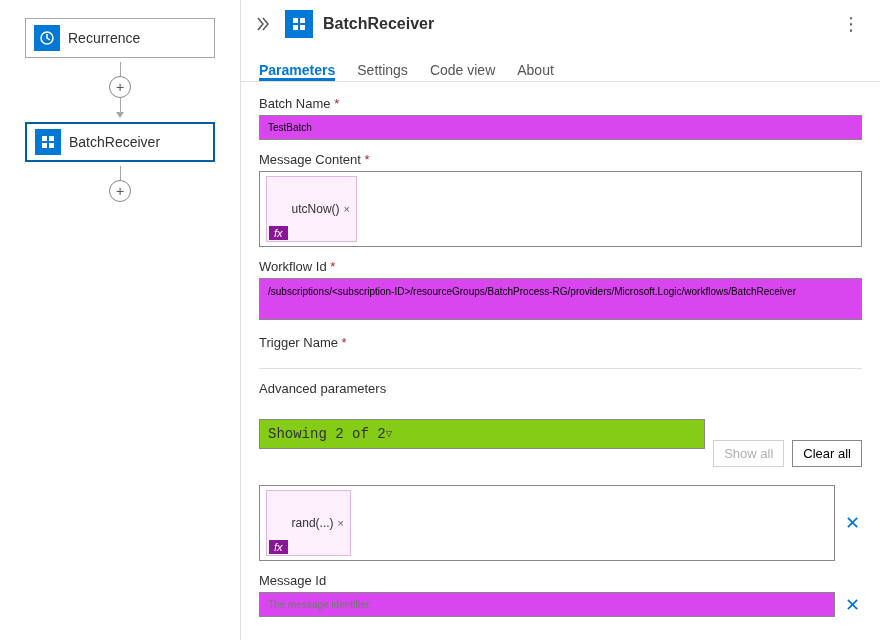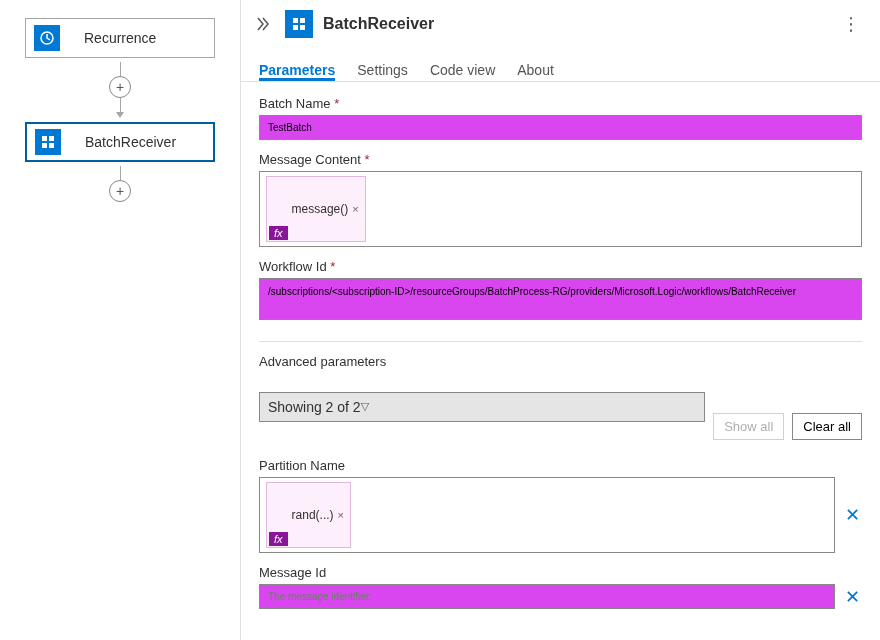--- a/index.html
+++ b/index.html
@@ -23,21 +23,21 @@
     align-items: center;
     gap: 0;
   }
   .node {
     width: 190px;
     height: 40px;
     border: 1px solid #a6a6a6;
     background: #fff;
     display: flex;
     align-items: center;
-    gap: 24px;
+    gap: 8px;
     padding: 0 8px;
     font-size: 14px;
     cursor: pointer;
   }
   .node.selected { border: 2px solid #005ea1; }
   .node-icon {
     width: 26px; height: 26px;
     background: #0078d4;
     display: flex; align-items: center; justify-content: center;
     color: #fff;
@@ -135,23 +135,24 @@
     margin-top: 48px;
   }
   .token-x { color: #666; font-size: 11px; }
   .hr { border: none; border-top: 1px solid #e1dfdd; margin: 18px 0 12px; }
   .adv-row { display: flex; gap: 8px; align-items: center; }
   .select {
     flex: 1;
     border: 1px solid #8a8886;
     padding: 6px 8px;
     font-size: 14px;
-    background: #e5e5e5;
+    background: #84cc16;
     display: flex; justify-content: flex-start; align-items: center;
     cursor: pointer;
+    font-family: Liberation Mono, monospace;
   }
   .btn {
     border: 1px solid #8a8886;
     background: #fff;
     padding: 5px 10px;
     font-size: 13px;
     cursor: pointer;
     margin-top: 40px;
   }
   .btn[disabled] { color: #b0b0b0; border-color: #d0d0d0; cursor: default; }
@@ -228,52 +229,52 @@
     <div class="field">
       <span class="label"><span>Batch Name</span> <span class="req">*</span></span>
       <input class="input" value="TestBatch" style="">
     </div>
 
     <div class="field">
       <span class="label"><span>Message Content</span> <span class="req">*</span></span>
       <div class="tokenbox">
         <span class="token">
           <span class="fx-badge">fx</span>
-          <span>message()</span>
+          <span>utcNow()</span>
           <span class="token-x">×</span>
         </span>
       </div>
     </div>
 
     <div class="field">
       <span class="label"><span>Workflow Id</span> <span class="req">*</span></span>
       <textarea class="input" rows="2" style="resize: none; line-height: 1.4;">/subscriptions/&lt;subscription-ID&gt;/resourceGroups/BatchProcess-RG/providers/Microsoft.Logic/workflows/BatchReceiver</textarea>
     </div>
 
     <div class="field">
+      <span class="label"><span>Trigger Name</span> <span class="req">*</span></span>
     </div>
 
     <hr class="hr">
 
     <div class="field">
       <span class="label">Advanced parameters</span>
       <div class="adv-row">
         <div class="select">
           <span>Showing 2 of 2</span>
           <span class="chev">▽</span>
         </div>
         <button class="btn" disabled="">Show all</button>
         <button class="btn">Clear all</button>
       </div>
     </div>
 
     <div style="height:6px"></div>
 
     <div class="field">
-      <span class="label">Partition Name</span>
       <div class="field-row">
         <div class="tokenbox">
           <span class="token">
             <span class="fx-badge">fx</span>
             <span>rand(...)</span>
             <span class="token-x">×</span>
           </span>
         </div>
         <span class="x-icon">✕</span>
       </div>

